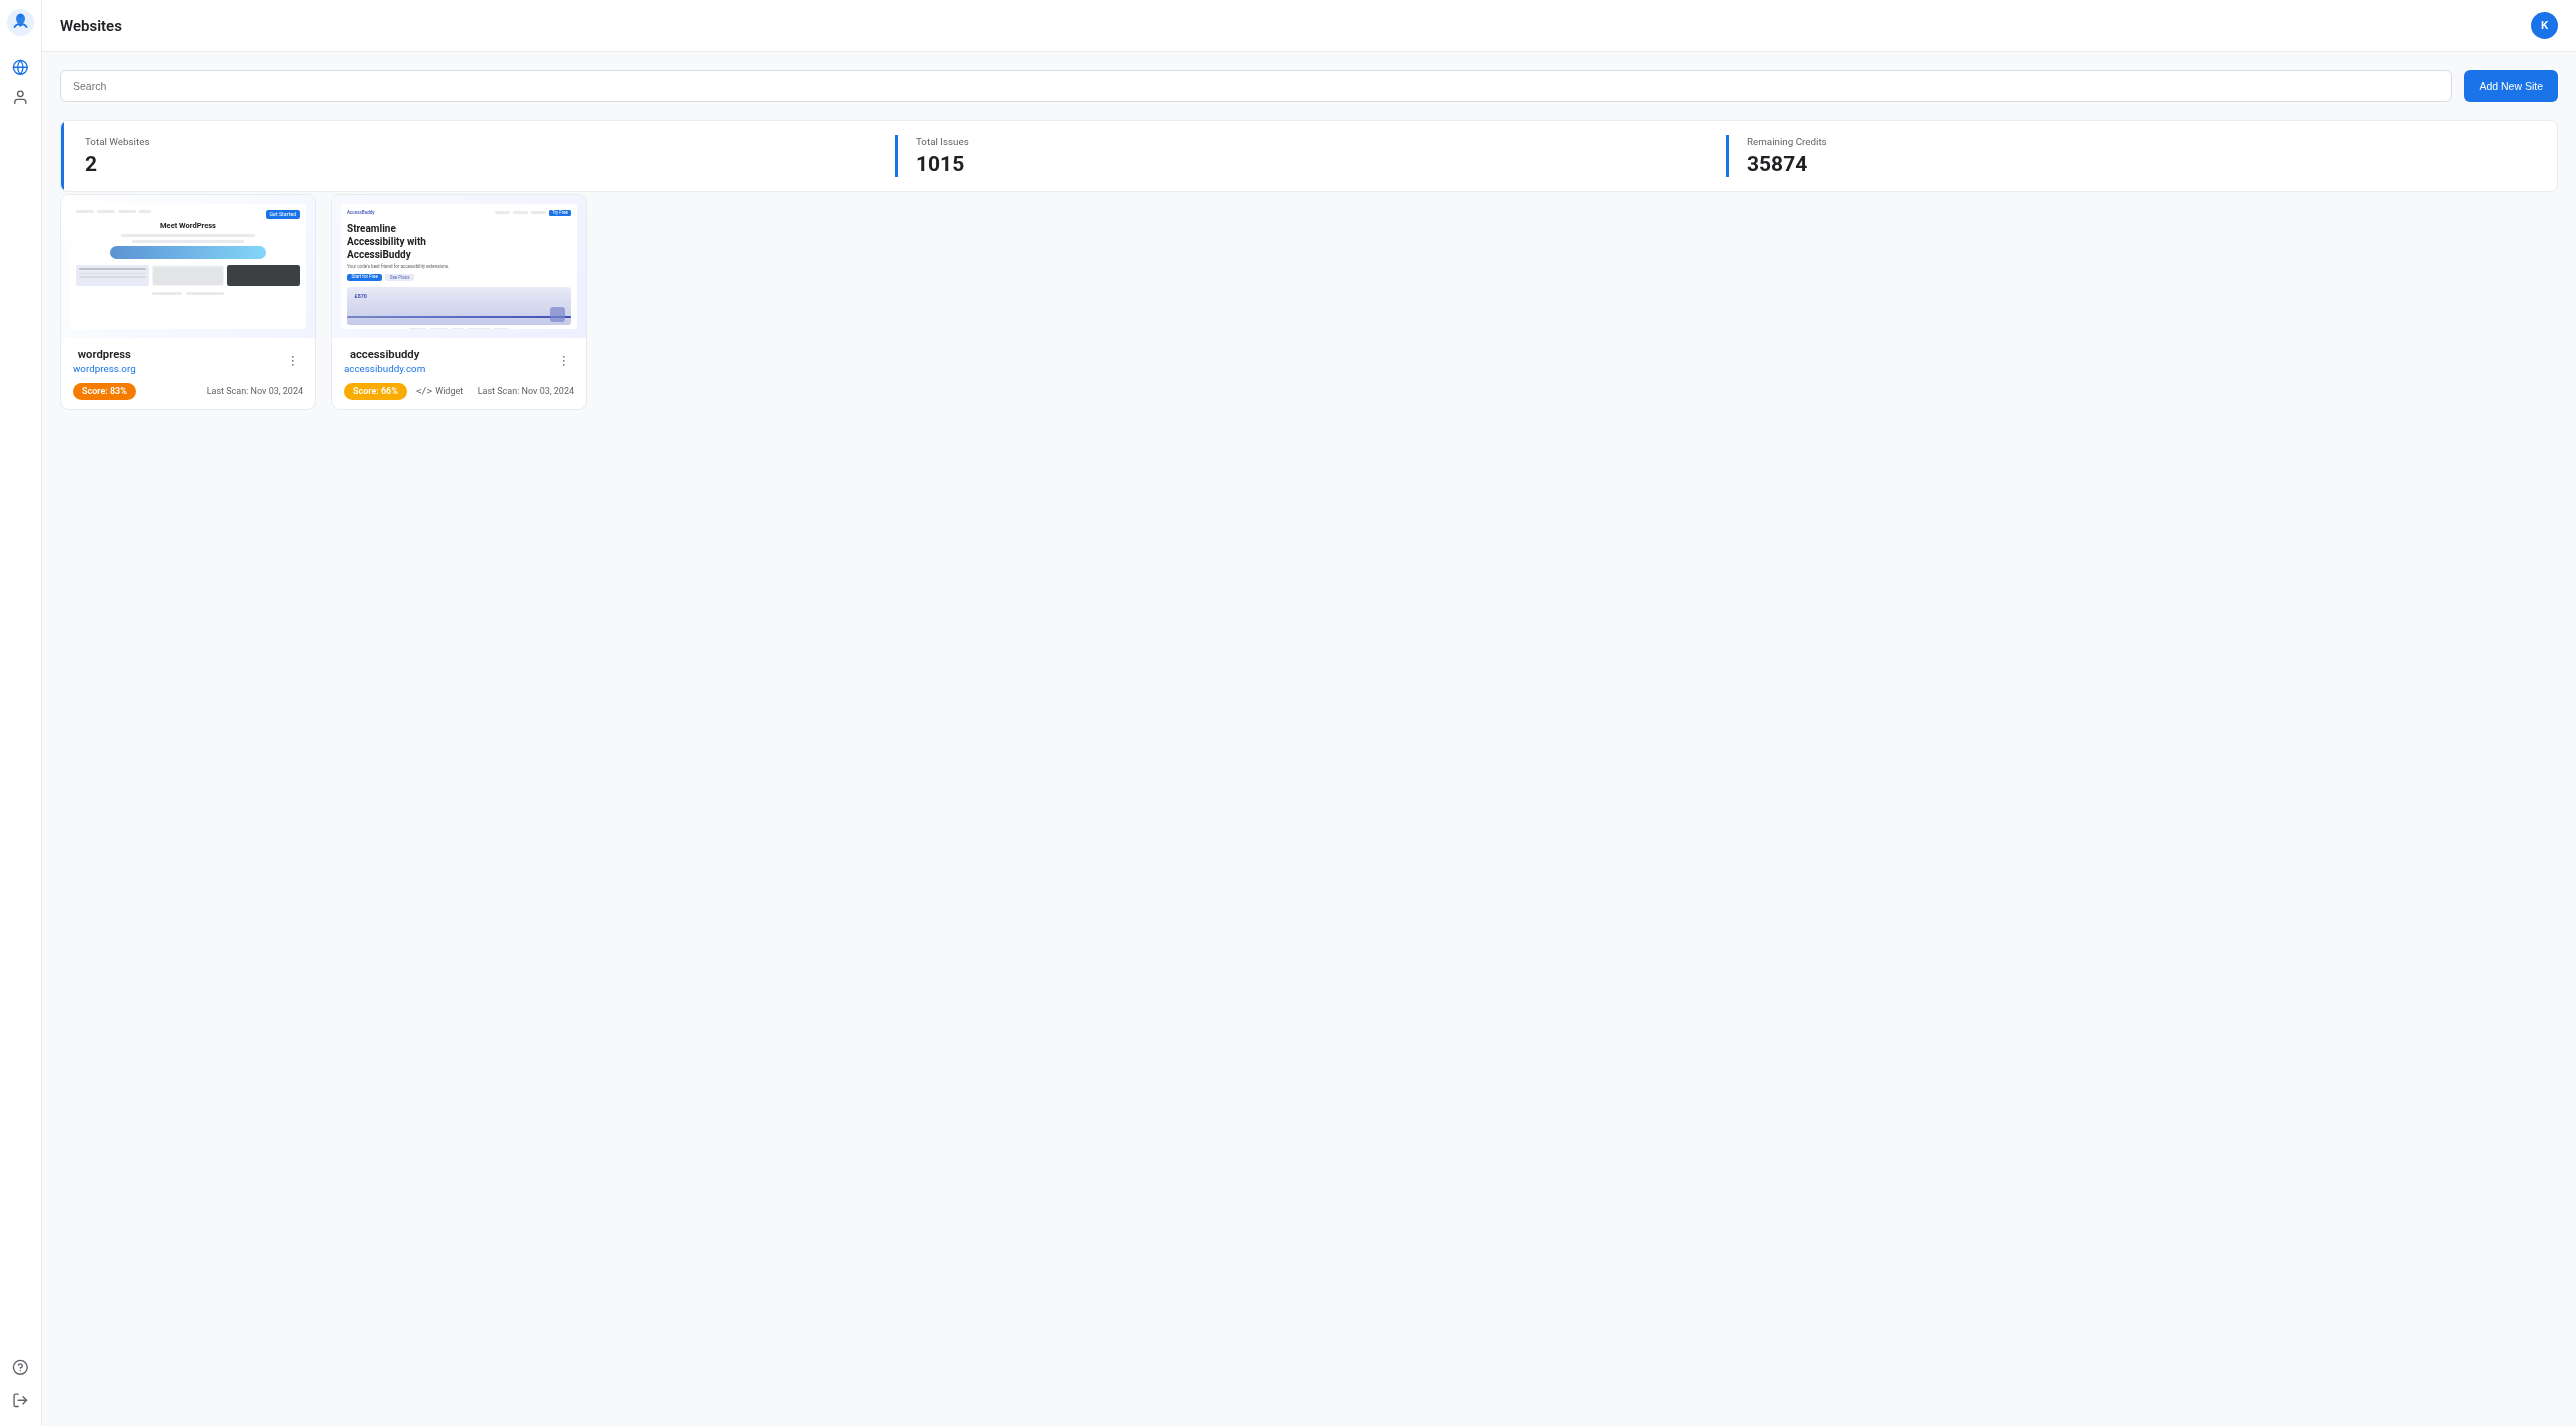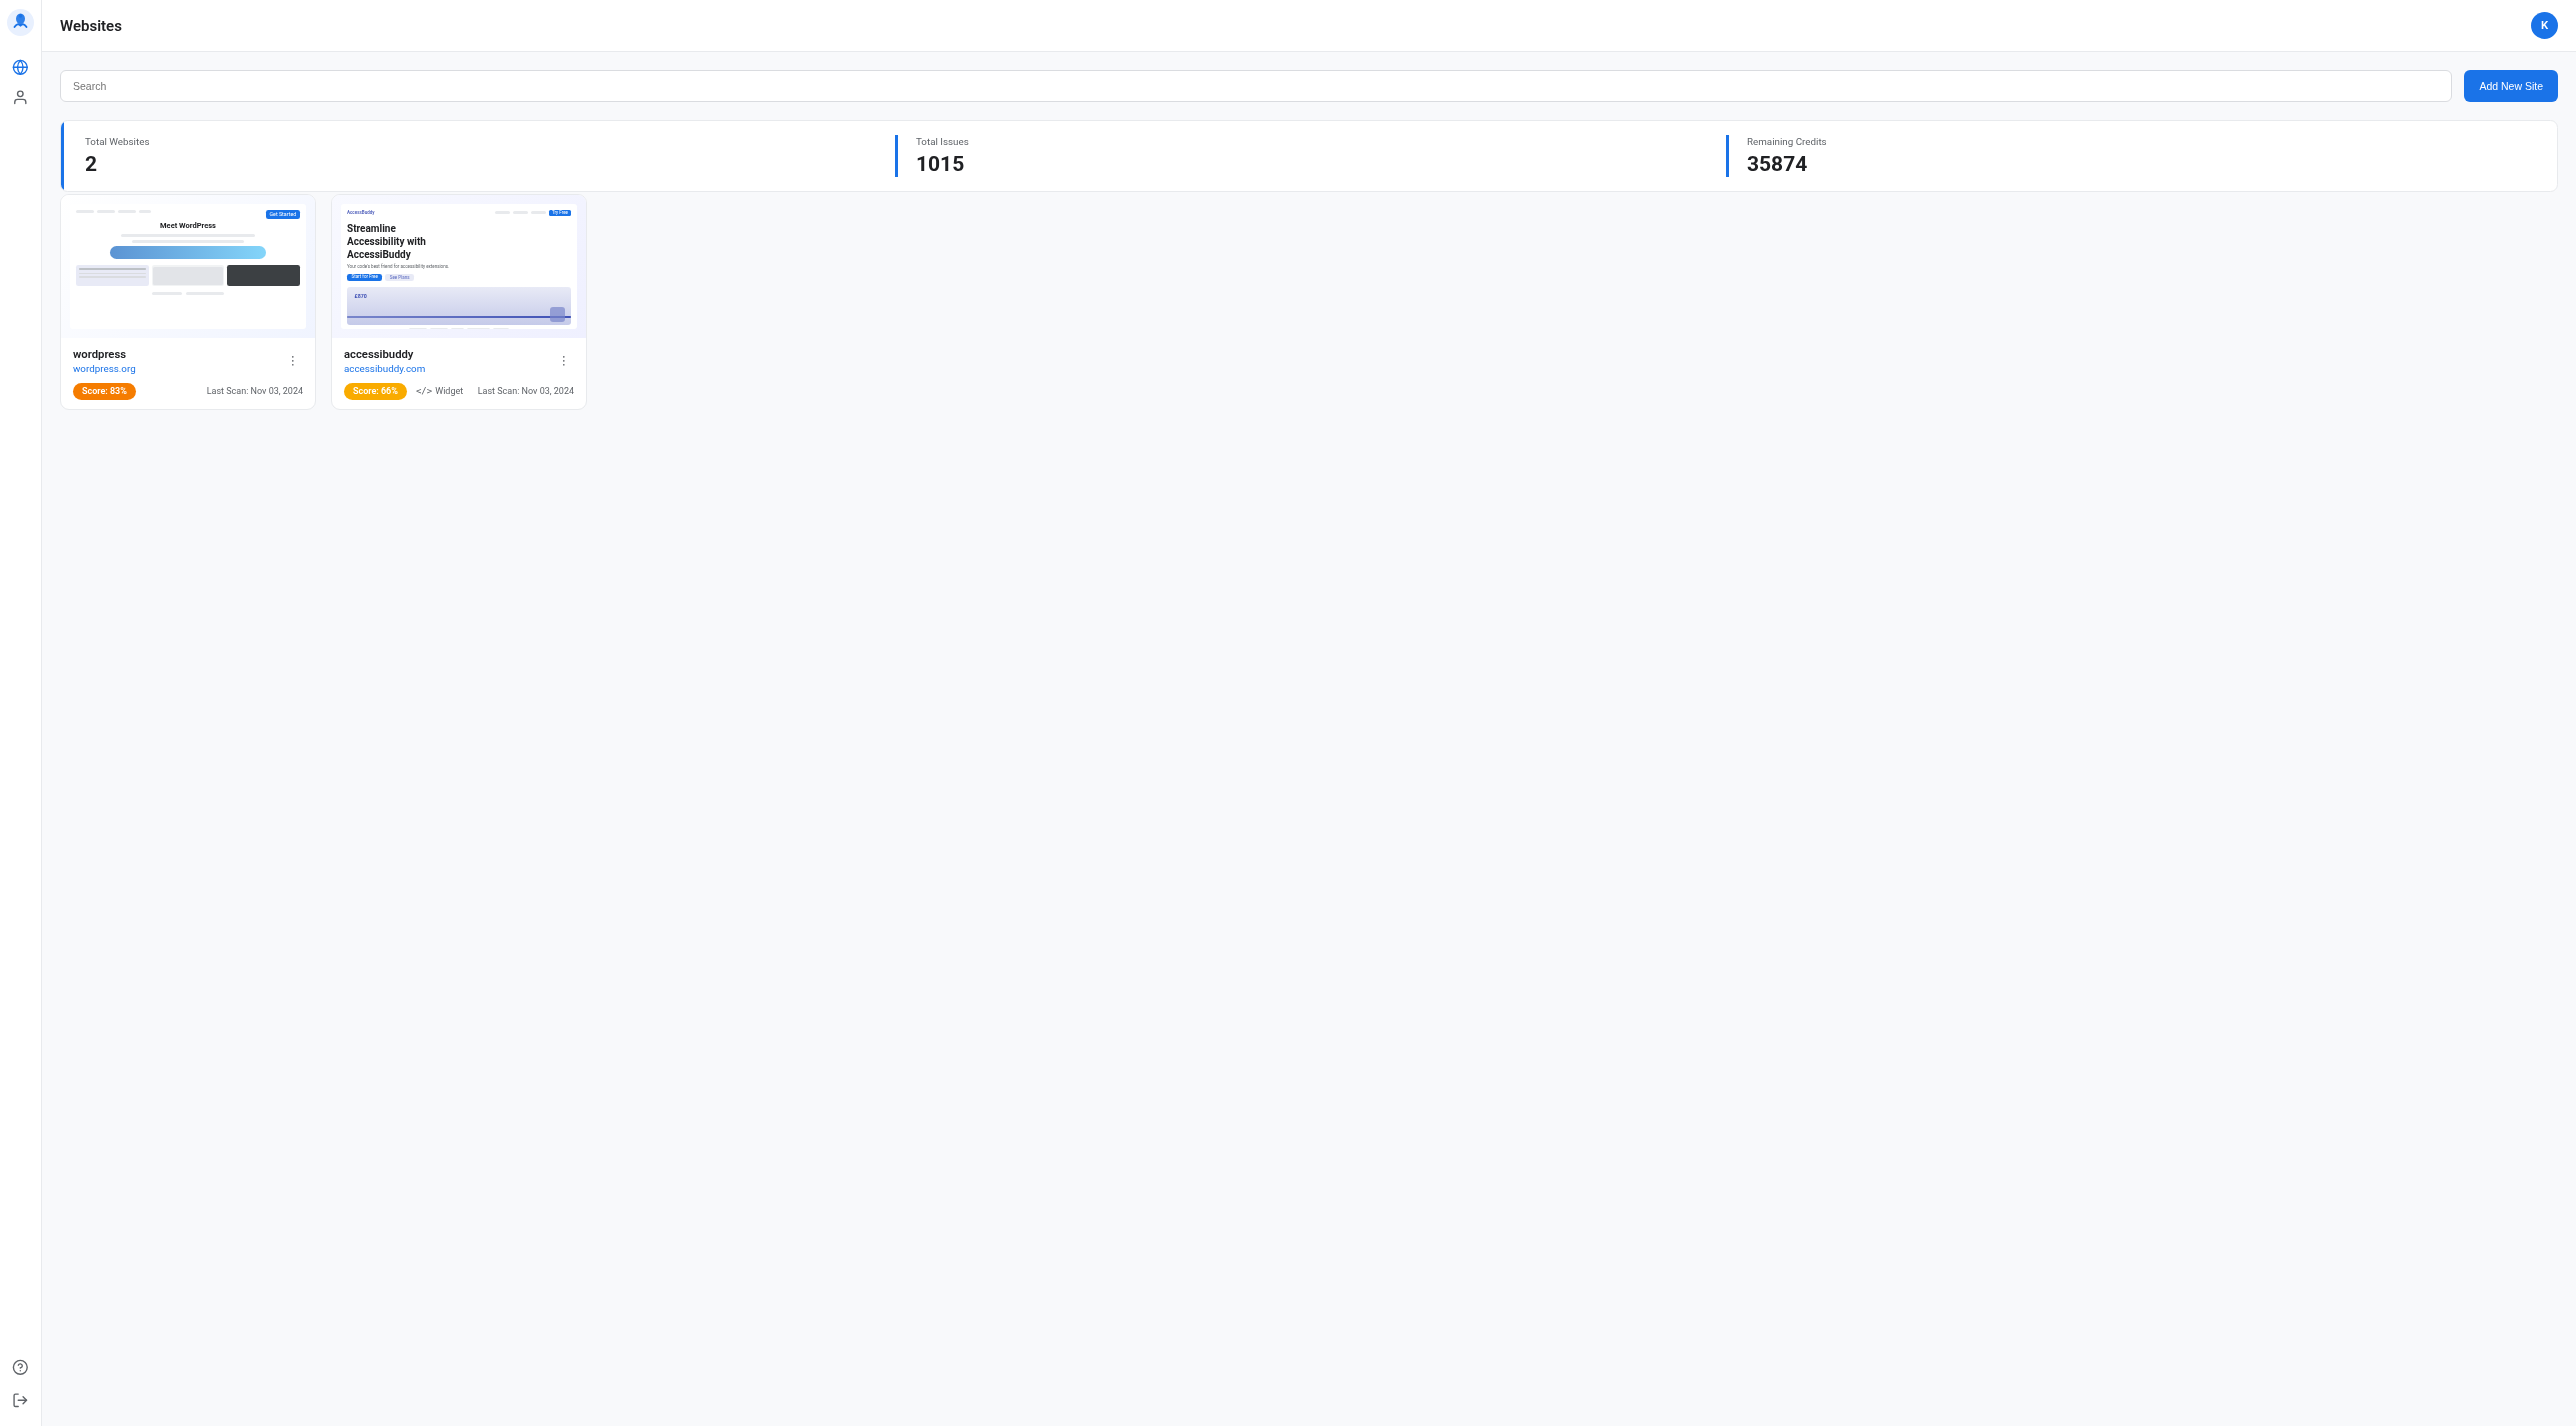--- a/index.html
+++ b/index.html
@@ -354,20 +354,21 @@
       margin-top: 3px;
     }
 
     .site-info {
       padding: 10.5px 12px 0;
     }
     .site-name-row {
       display: flex;
       align-items: center;
       justify-content: space-between;
+      text-align: center;
     }
     .site-name {
       font-size: 11.3px;
       font-weight: 600;
       color: #202124;
     }
     .site-url {
       font-size: 9.8px;
       color: #1a73e8;
       text-decoration: none;

